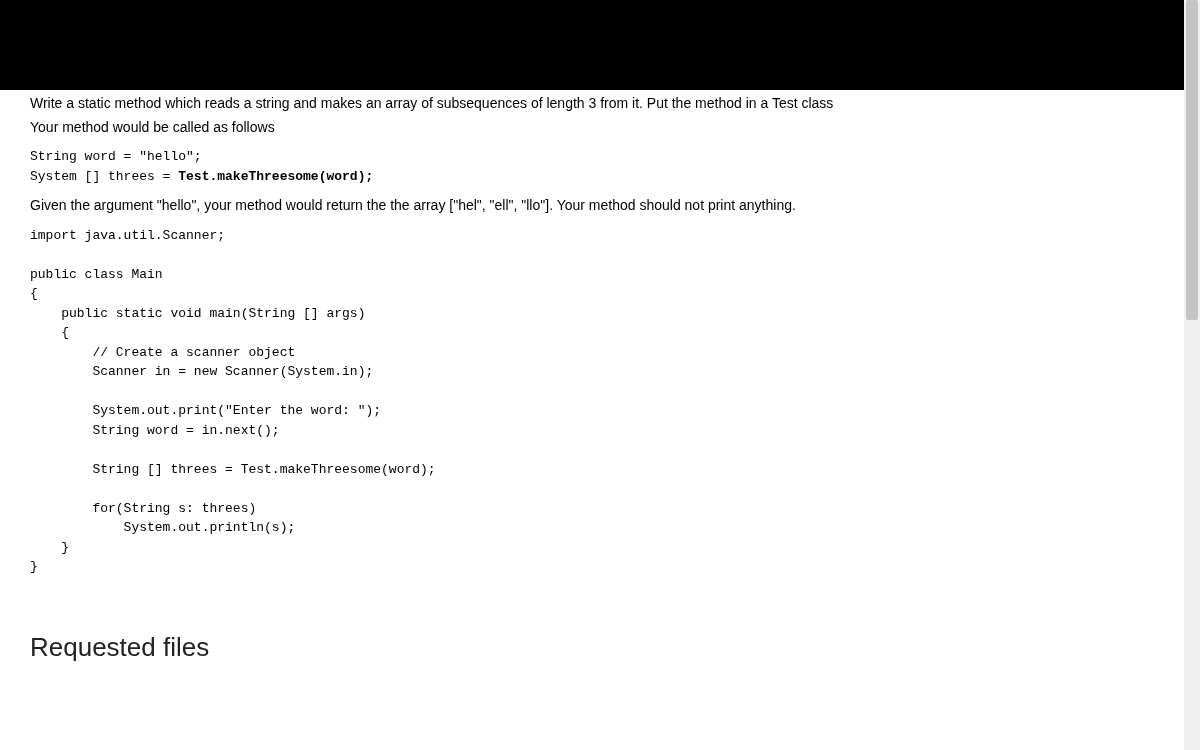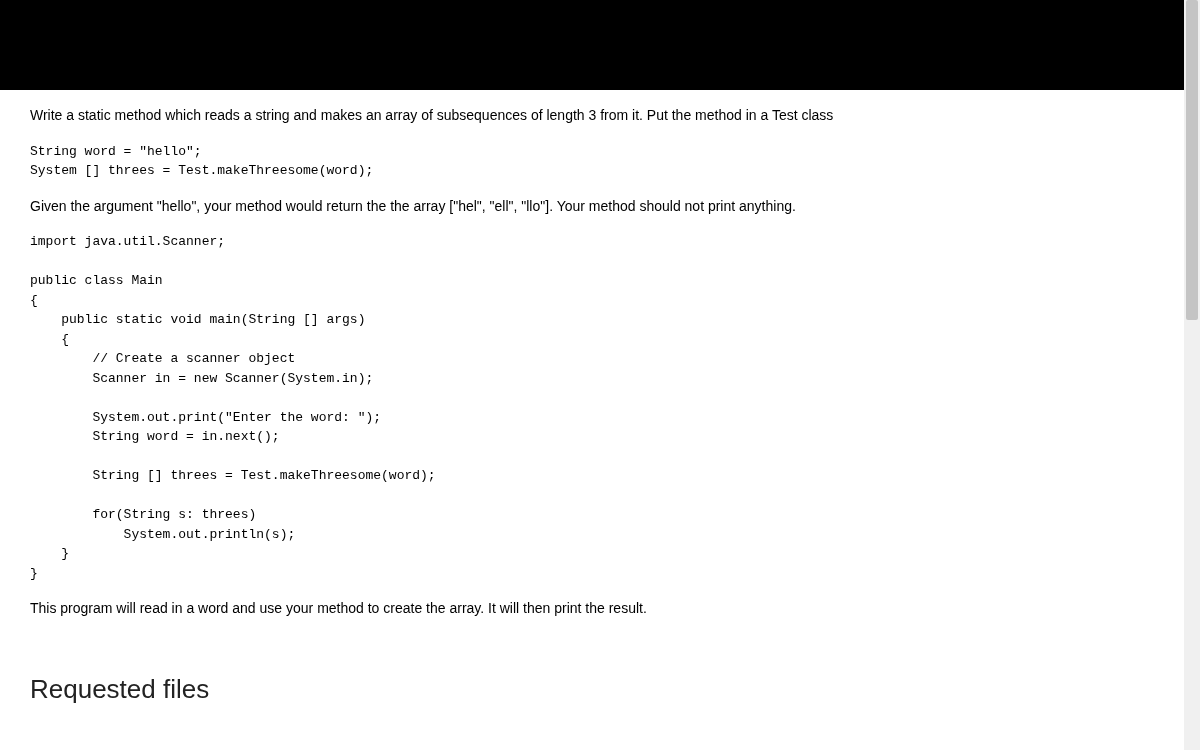--- a/index.html
+++ b/index.html
@@ -15,32 +15,32 @@
     }
     .top-bar {
       background: #000;
       height: 90px;
       width: 100%;
     }
     .content {
       padding: 0 30px;
     }
     .paragraph {
-      margin: 16px 0;
+      margin: 4px 0;
       line-height: 1.4;
     }
     .code-block {
       font-family: "Courier New", Courier, monospace;
       font-size: 13px;
       white-space: pre;
       line-height: 1.5;
       margin: 10px 0;
     }
     .bold-code {
-      font-weight: normal;
+      font-weight: bold;
     }
     h2.requested-files {
       font-weight: 400;
       font-size: 26px;
       margin-top: 55px;
       margin-bottom: 10px;
       color: #222;
     }
     .scrollbar-track {
       position: fixed;
@@ -62,20 +62,21 @@
   </style>
 </head>
 <body>
 
 <div class="top-bar"></div>
 
 <div class="content">
 
   <p class="paragraph">Write a static method which reads a string and makes an array of subsequences of length 3 from it. Put the method in a Test class</p>
 
+  <p class="paragraph">Your method would be called as follows</p>
 
   <div class="code-block indent"><span>String word = "hello";</span>
 <span>System [] threes = </span><span class="bold-code">Test.makeThreesome(word);</span></div>
 
   <p class="paragraph">Given the argument "hello", your method would return the the array ["hel", "ell", "llo"]. Your method should not print anything.</p>
 
 
   <div class="code-block">import java.util.Scanner;
 
 public class Main
@@ -88,21 +89,20 @@
         System.out.print("Enter the word: ");
         String word = in.next();
 
         String [] threes = Test.makeThreesome(word);
 
         for(String s: threes)
             System.out.println(s);
     }
 }</div>
 
-  <p class="paragraph">This program will read in a word and use your method to create the array. It will then print the result.</p>
 
   <h2 class="requested-files">Requested files</h2>
 
 </div>
 
 <div class="scrollbar-track">
   <div class="scrollbar-thumb"></div>
 </div>
 
 </body></html>

